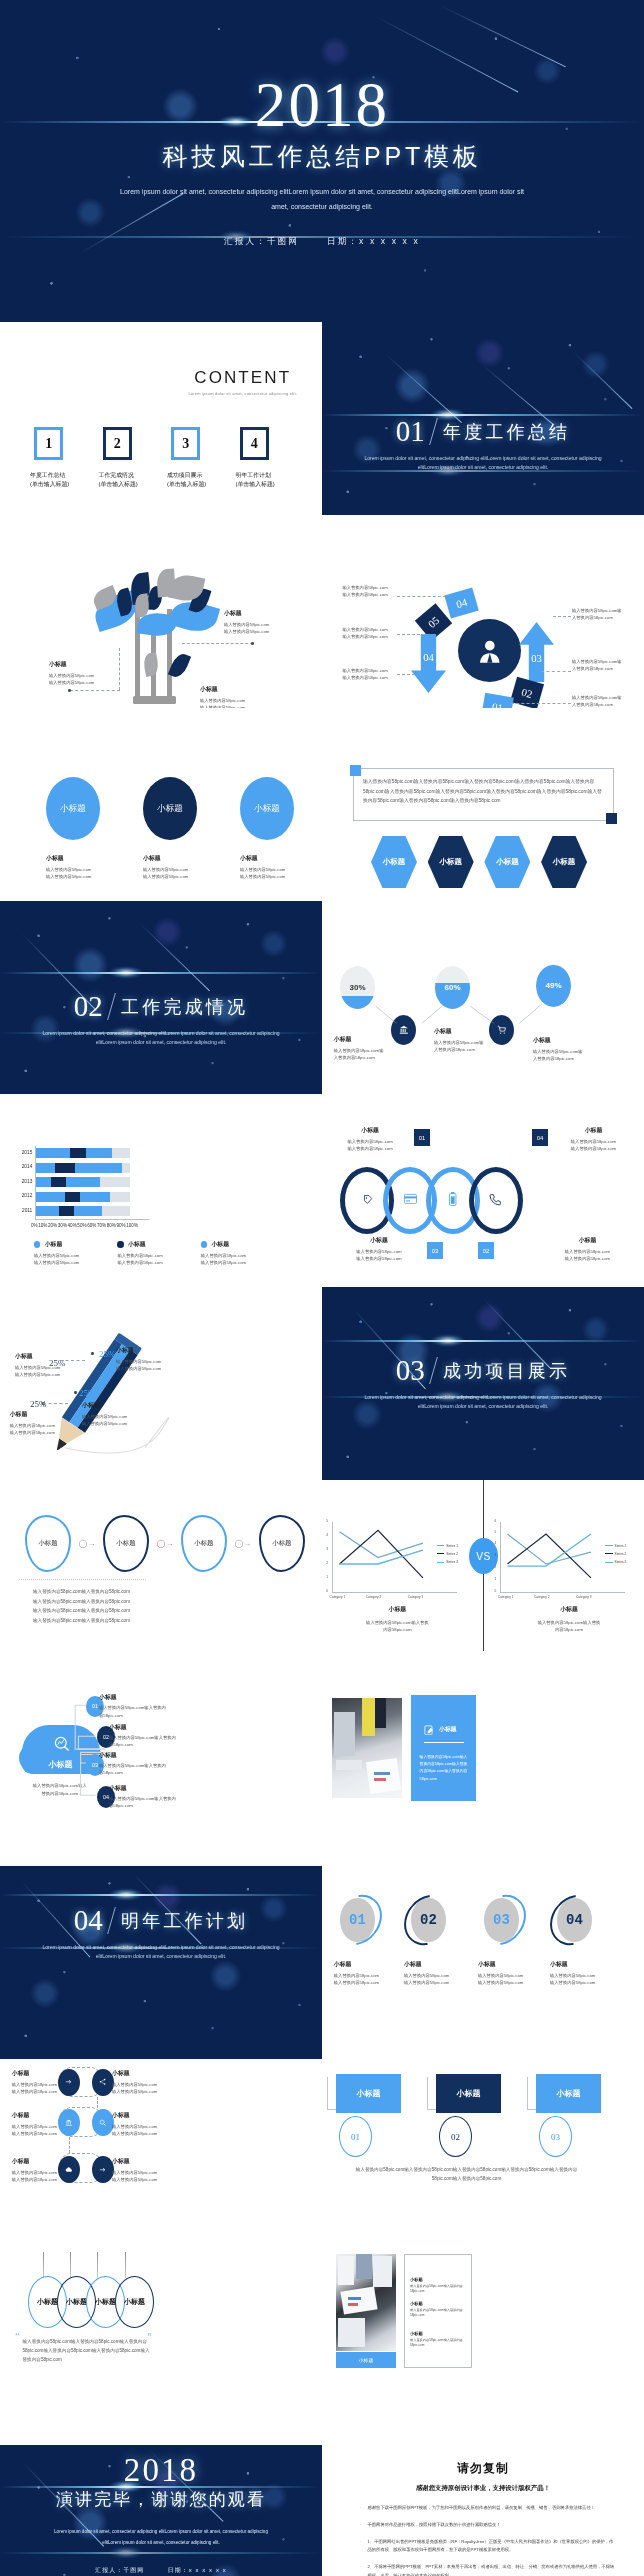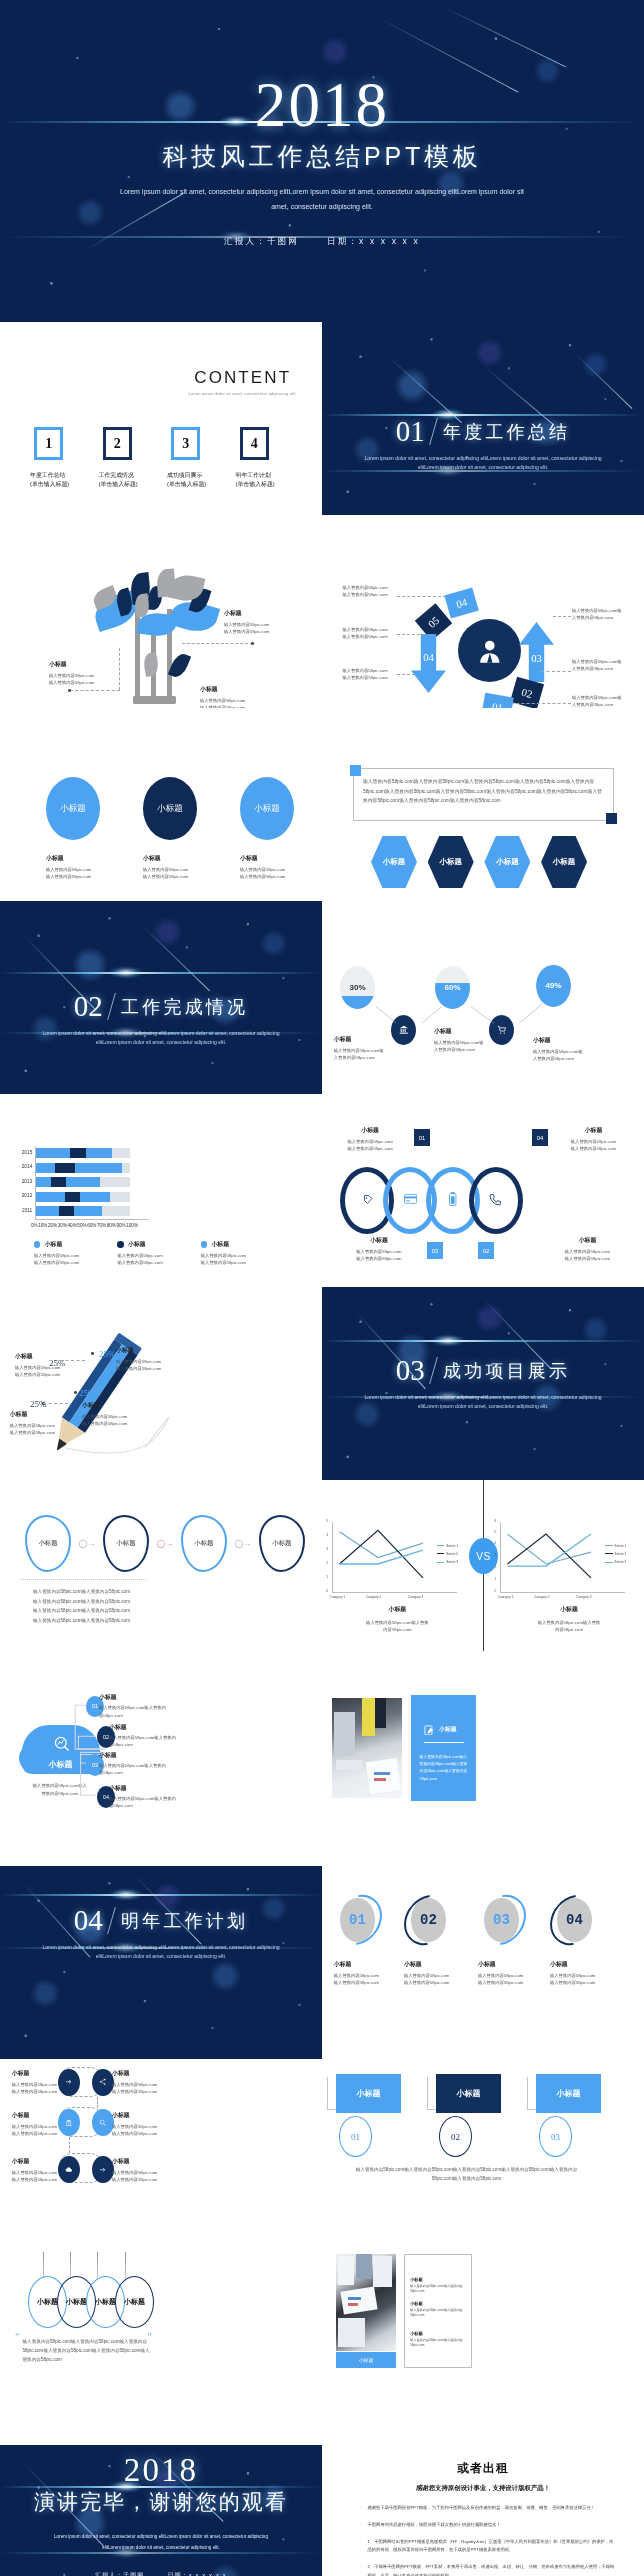--- a/index.html
+++ b/index.html
@@ -1078,32 +1078,32 @@
 
   <div class="row">
     <div class="slide" style="height:236px;">
       <div class="cosmos"></div>
       <div class="streak" style="left:21.5px; top:16px; width:118px; transform:rotate(46deg);"></div>
       <div class="streak" style="left:150px; top:5.4px; width:102px; transform:rotate(44deg);"></div>
       <div class="flare" style="top:41px;"></div>
       <div class="flare" style="top:107px; opacity:.6;"></div>
       <div style="position:absolute; inset:0; display:flex; flex-direction:column; align-items:center; padding-top:8.6px; color:#fff;">
         <div class="year" style="font-size:33px; margin-bottom:1.1px;">2018</div>
-        <div style="font-size:21px; letter-spacing:2.1px; text-shadow:0 0 7.5px rgba(140,210,255,.75);">演讲完毕，谢谢您的观看</div>
+        <div style="font-size:17px; letter-spacing:2.1px; text-shadow:0 0 7.5px rgba(140,210,255,.75);">演讲完毕，谢谢您的观看</div>
         <div style="width:231px; margin-top:15px; text-align:center; font-size:4.6px; line-height:2.4; color:#dce9fa;">Lorem ipsum dolor sit amet, consectetur adipiscing elitLorem ipsum dolor sit amet, consectetur adipiscing elitLorem ipsum dolor sit amet, consectetur adipiscing elit.</div>
         <div style="margin-top:18px; display:flex; gap:23.6px; font-size:5.9px; letter-spacing:1.1px; color:#eaf4ff;">
           <span>汇报人：千图网</span>
           <span>日期：x x x x x x</span>
         </div>
       </div>
 
     </div>
 
     <div class="slide" style="height:236px;">
-      <div class="cp-title" style="top:16px;">或者出租</div>
+      <div class="cp-title" style="top:16px;">请勿复制</div>
       <div class="cp-sub" style="top:39px;">感谢您支持原创设计事业，支持设计版权产品！</div>
       <div class="cp-list" style="top:59px;">
         <div class="cp-item">
             <span class="bullet">·</span>
             <span>感谢您下载千图网原创PPT模板，为了您和千图网以及原创作者的利益，请勿复制、传播、销售，否则将承担法律责任！</span>
           </div>
         <div class="cp-item">
             <span class="bullet">·</span>
             <span>千图网将对作品进行维权，按照传播下载次数的十倍进行索取赔偿金！</span>
           </div>

